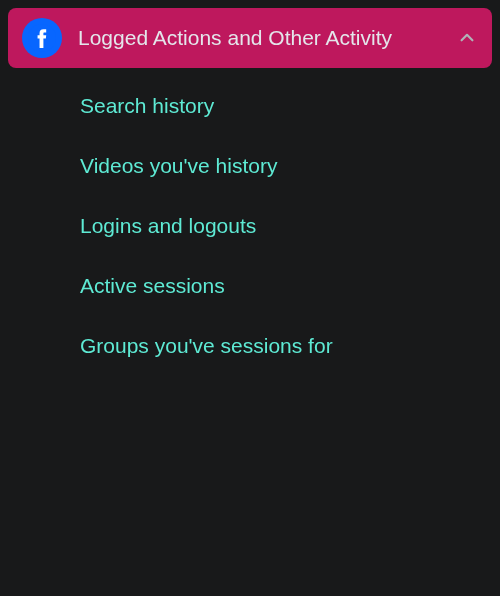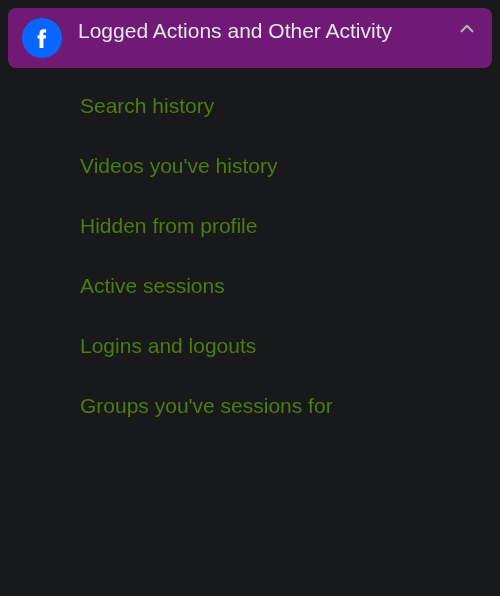--- a/index.html
+++ b/index.html
@@ -10,22 +10,22 @@
     body {
       width: 500px;
       height: 596px;
       background: #18191a;
       font-family: -apple-system, BlinkMacSystemFont, "Segoe UI", Helvetica, Arial, sans-serif;
       overflow: hidden;
       padding: 8px;
     }
     .section-header {
       display: flex;
-      align-items: flex-start;
-      background: #701a75;
+      align-items: center;
+      background: #be185d;
       border-radius: 8px;
       padding: 10px 14px;
       cursor: pointer;
     }
     .icon-wrap {
       width: 40px;
       height: 40px;
       border-radius: 50%;
       background: #0866ff;
       display: flex;
@@ -57,21 +57,21 @@
     }
     .chevron svg {
       width: 18px;
       height: 18px;
     }
     .items {
       padding-top: 8px;
     }
     .item {
       padding: 18px 10px 18px 72px;
-      color: #4d7c0f;
+      color: #5eead4;
       font-size: 21px;
       font-weight: 500;
       cursor: pointer;
       border-radius: 8px;
     }
   </style>
 </head>
 <body>
 
 <div class="section-header">
@@ -85,17 +85,16 @@
   <div class="chevron">
     <svg viewBox="0 0 20 20" fill="none">
       <path d="M4 12.5 L10 6.5 L16 12.5" stroke="#b0b3b8" stroke-width="2.4" stroke-linecap="round" stroke-linejoin="round"></path>
     </svg>
   </div>
 </div>
 
 <div class="items">
   <div class="item">Search history</div>
   <div class="item">Videos you've history</div>
-  <div class="item">Hidden from profile</div>
+  <div class="item">Logins and logouts</div>
   <div class="item">Active sessions</div>
-  <div class="item">Logins and logouts</div>
   <div class="item">Groups you've sessions for</div>
 </div>
 
 </body></html>

